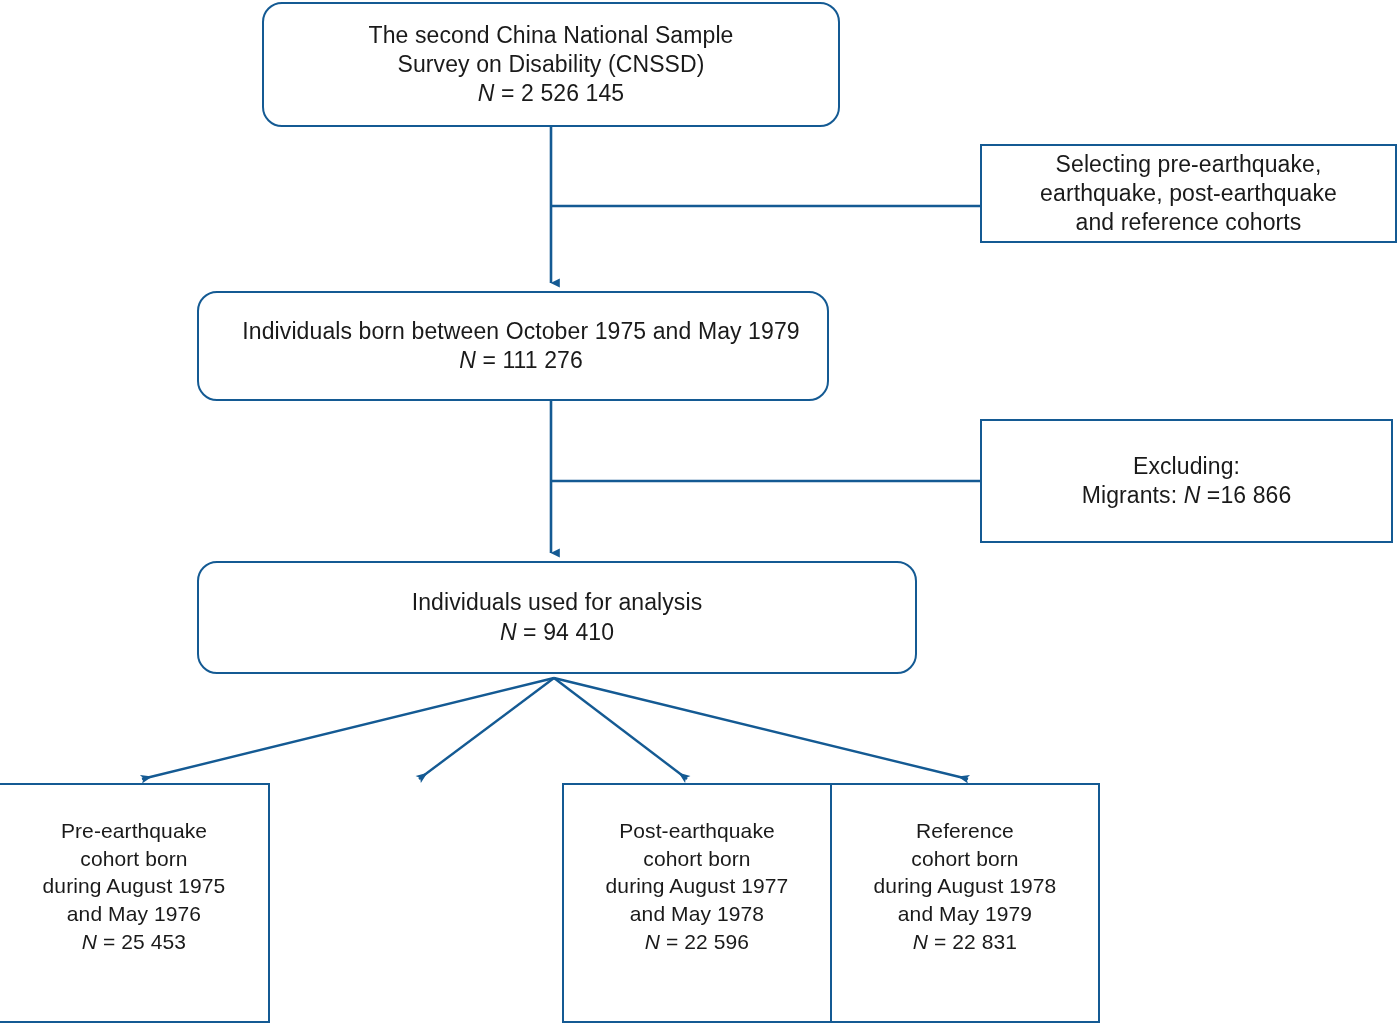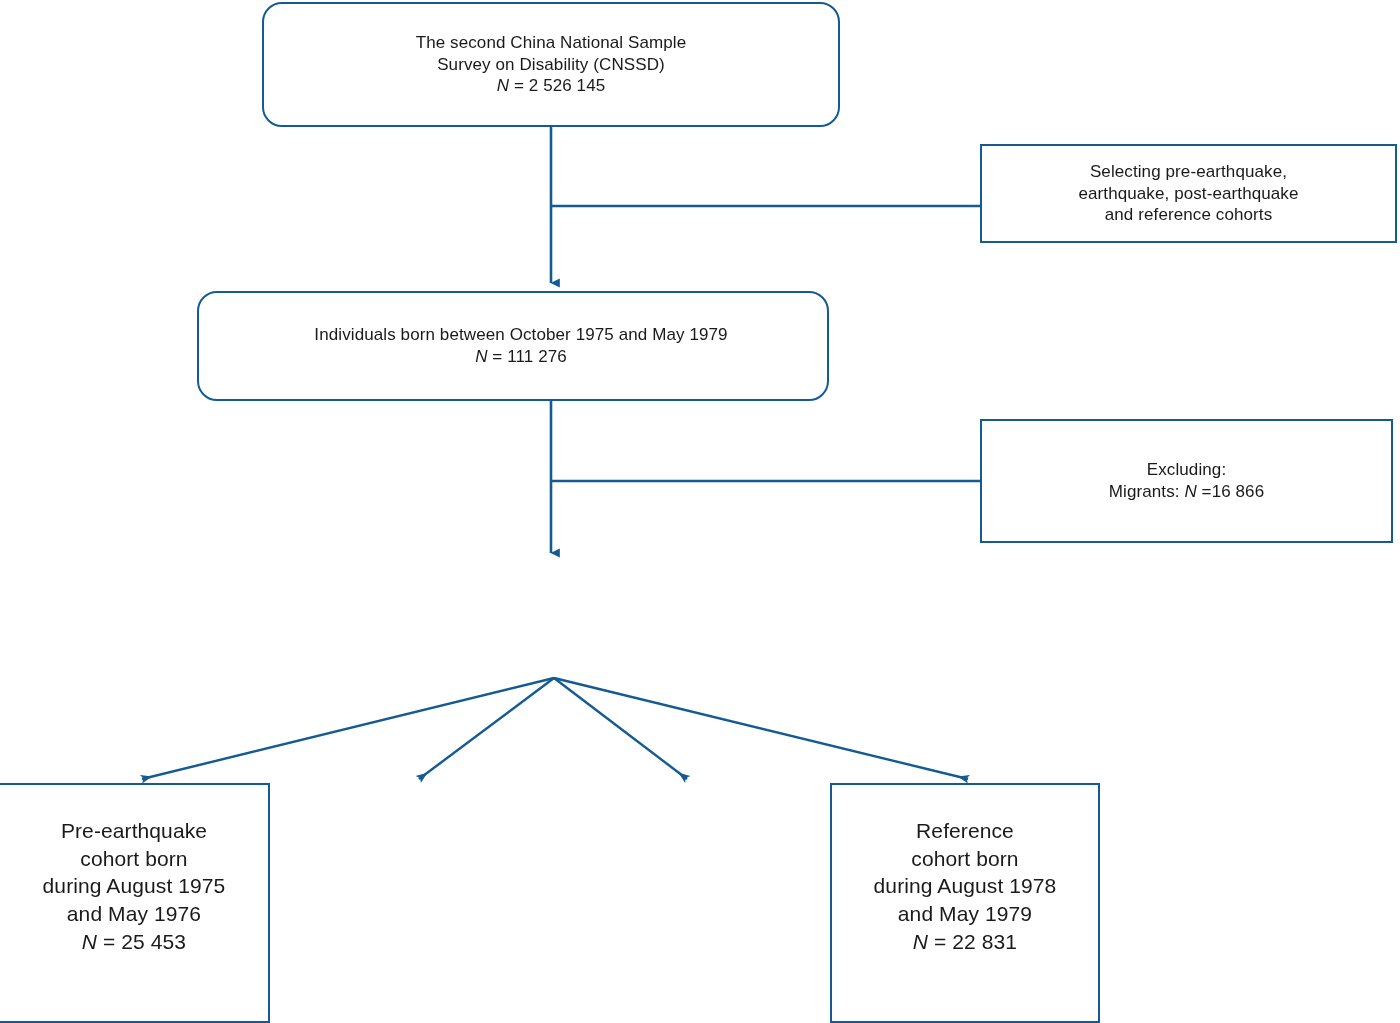--- a/index.html
+++ b/index.html
@@ -34,21 +34,21 @@
     border: 2.5px solid #145a93;
     display: flex;
     align-items: center;
     justify-content: center;
     text-align: center;
   }
   .node.rounded {
     border-radius: 20px;
   }
   .node-text {
-    font-size: 17px;
+    font-size: 23px;
     line-height: 1.27;
     letter-spacing: 0.1px;
     padding: 0 10px;
     white-space: pre-line;
   }
   .node-text .it {
     font-style: italic;
   }
   
   #node-survey {
@@ -150,20 +150,24 @@
     <div class="node-text"><span>The second China National Sample</span>
 <span>Survey on Disability (CNSSD)</span>
 <span><span class="it">N</span><span> = 2 526 145</span></span></div>
   </div>
 
   <div class="node rounded" id="node-born-range">
     <div class="node-text"><span>Individuals born between October 1975 and May 1979</span>
 <span><span class="it">N</span><span> = 111 276</span></span></div>
   </div>
 
+  <div class="node rounded" id="node-analysis">
+    <div class="node-text"><span>Individuals used for analysis</span>
+<span><span class="it">N</span><span> = 94 410</span></span></div>
+  </div>
 
   <div class="node" id="node-selecting">
     <div class="node-text"><span>Selecting pre-earthquake,</span>
 <span>earthquake, post-earthquake</span>
 <span>and reference cohorts</span></div>
   </div>
 
   <div class="node" id="node-excluding">
     <div class="node-text"><span>Excluding:</span>
 <span><span>Migrants: </span><span class="it">N</span><span> =16 866</span></span></div>
@@ -171,20 +175,27 @@
 
   <div class="node cohort" id="cohort-pre">
     <div class="node-text"><span>Pre-earthquake</span>
 <span>cohort born</span>
 <span>during  August 1975</span>
 <span>and May 1976</span>
 <span><span class="it">N</span><span> = 25 453</span></span></div>
   </div>
 
 
+  <div class="node cohort" id="cohort-post">
+    <div class="node-text"><span>Post-earthquake</span>
+<span>cohort born</span>
+<span>during August 1977</span>
+<span>and May 1978</span>
+<span><span class="it">N</span><span> = 22 596</span></span></div>
+  </div>
 
   <div class="node cohort" id="cohort-ref">
     <div class="node-text"><span>Reference</span>
 <span>cohort born</span>
 <span>during August 1978</span>
 <span>and May 1979</span>
 <span><span class="it">N</span><span> = 22 831</span></span></div>
   </div>
 
 </div>

